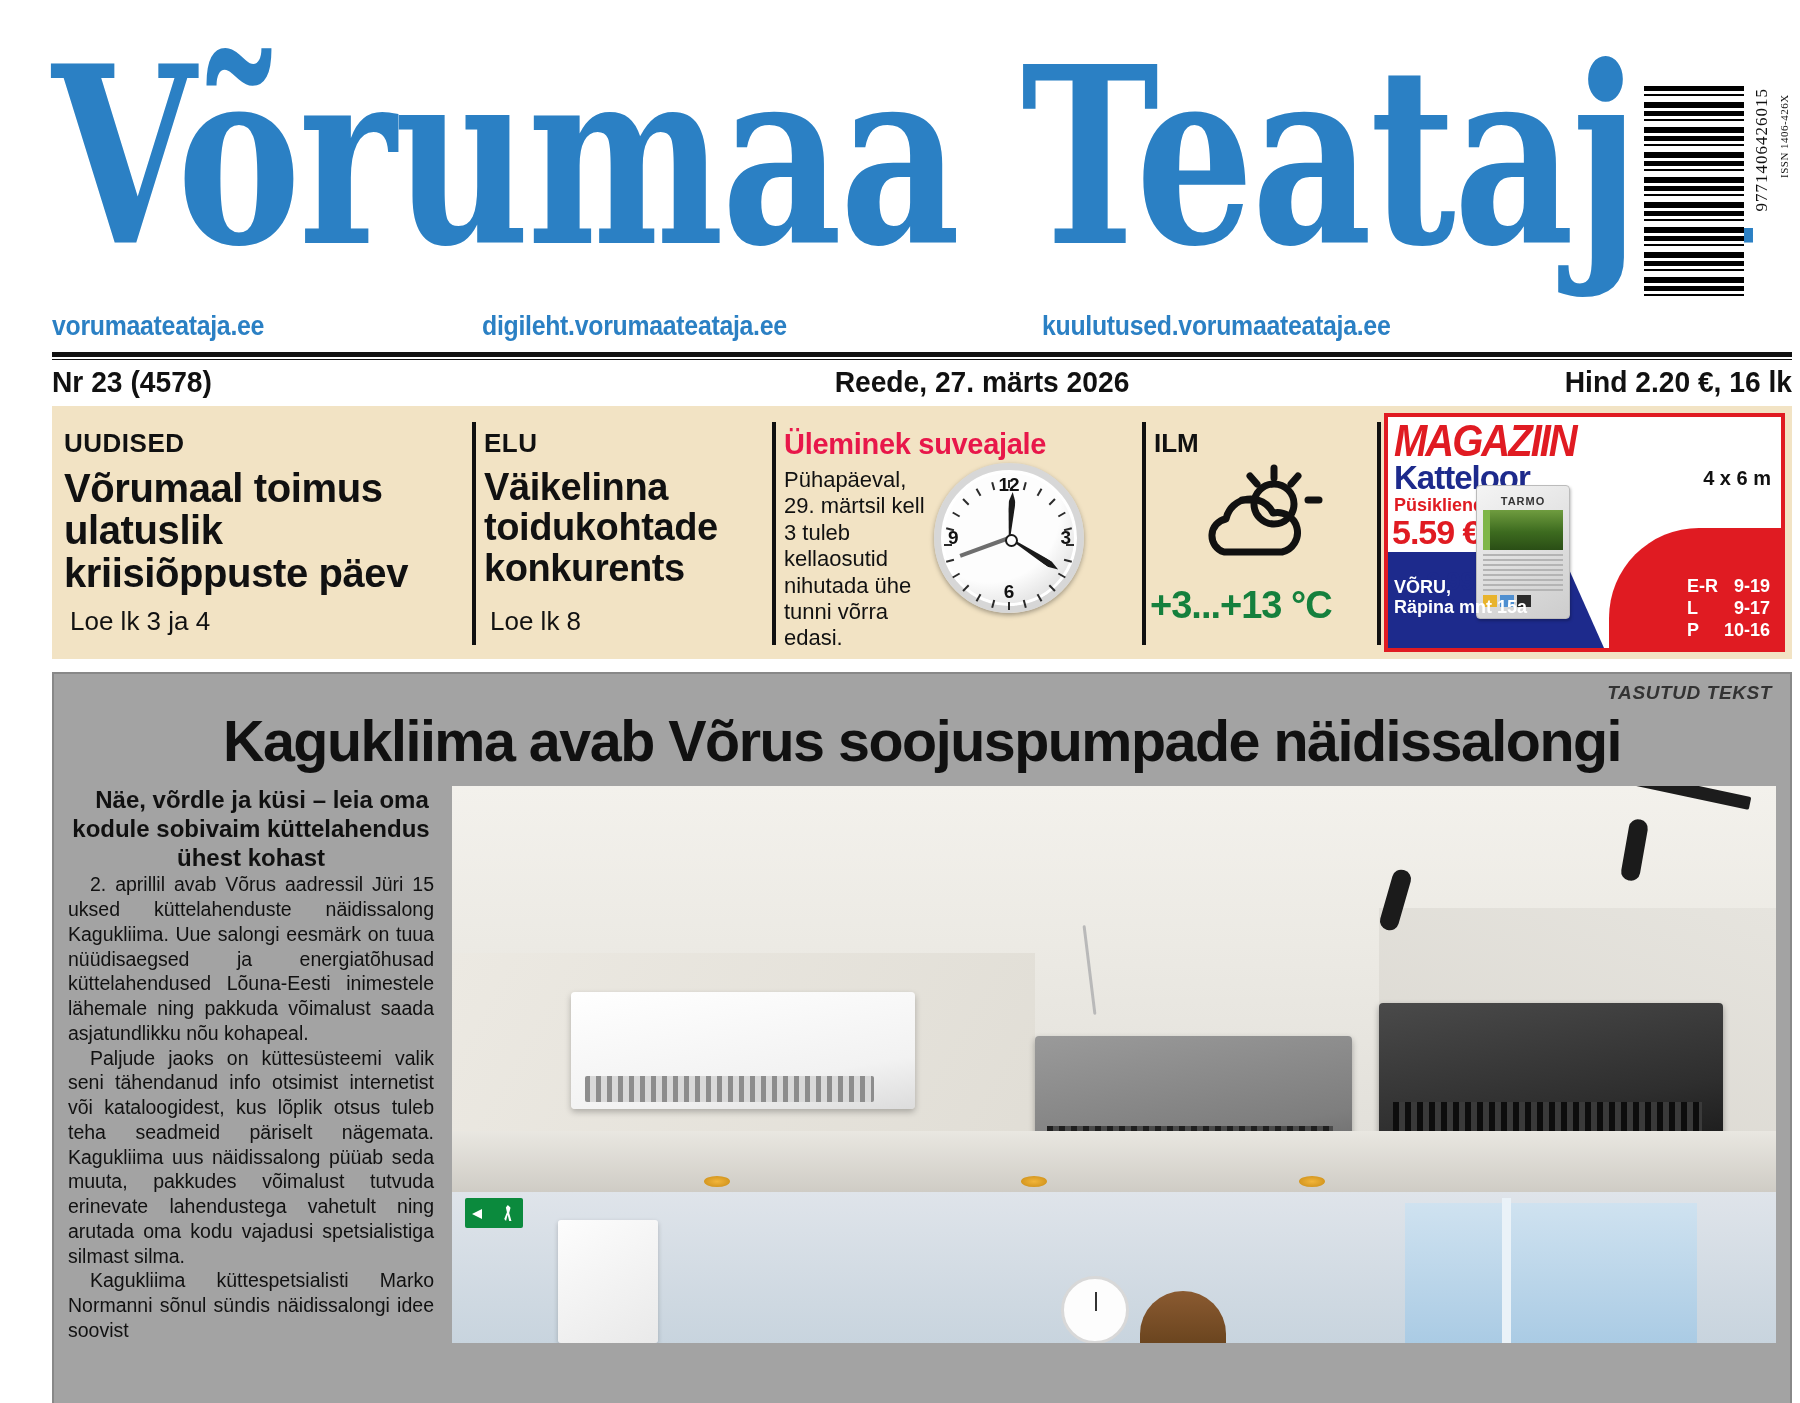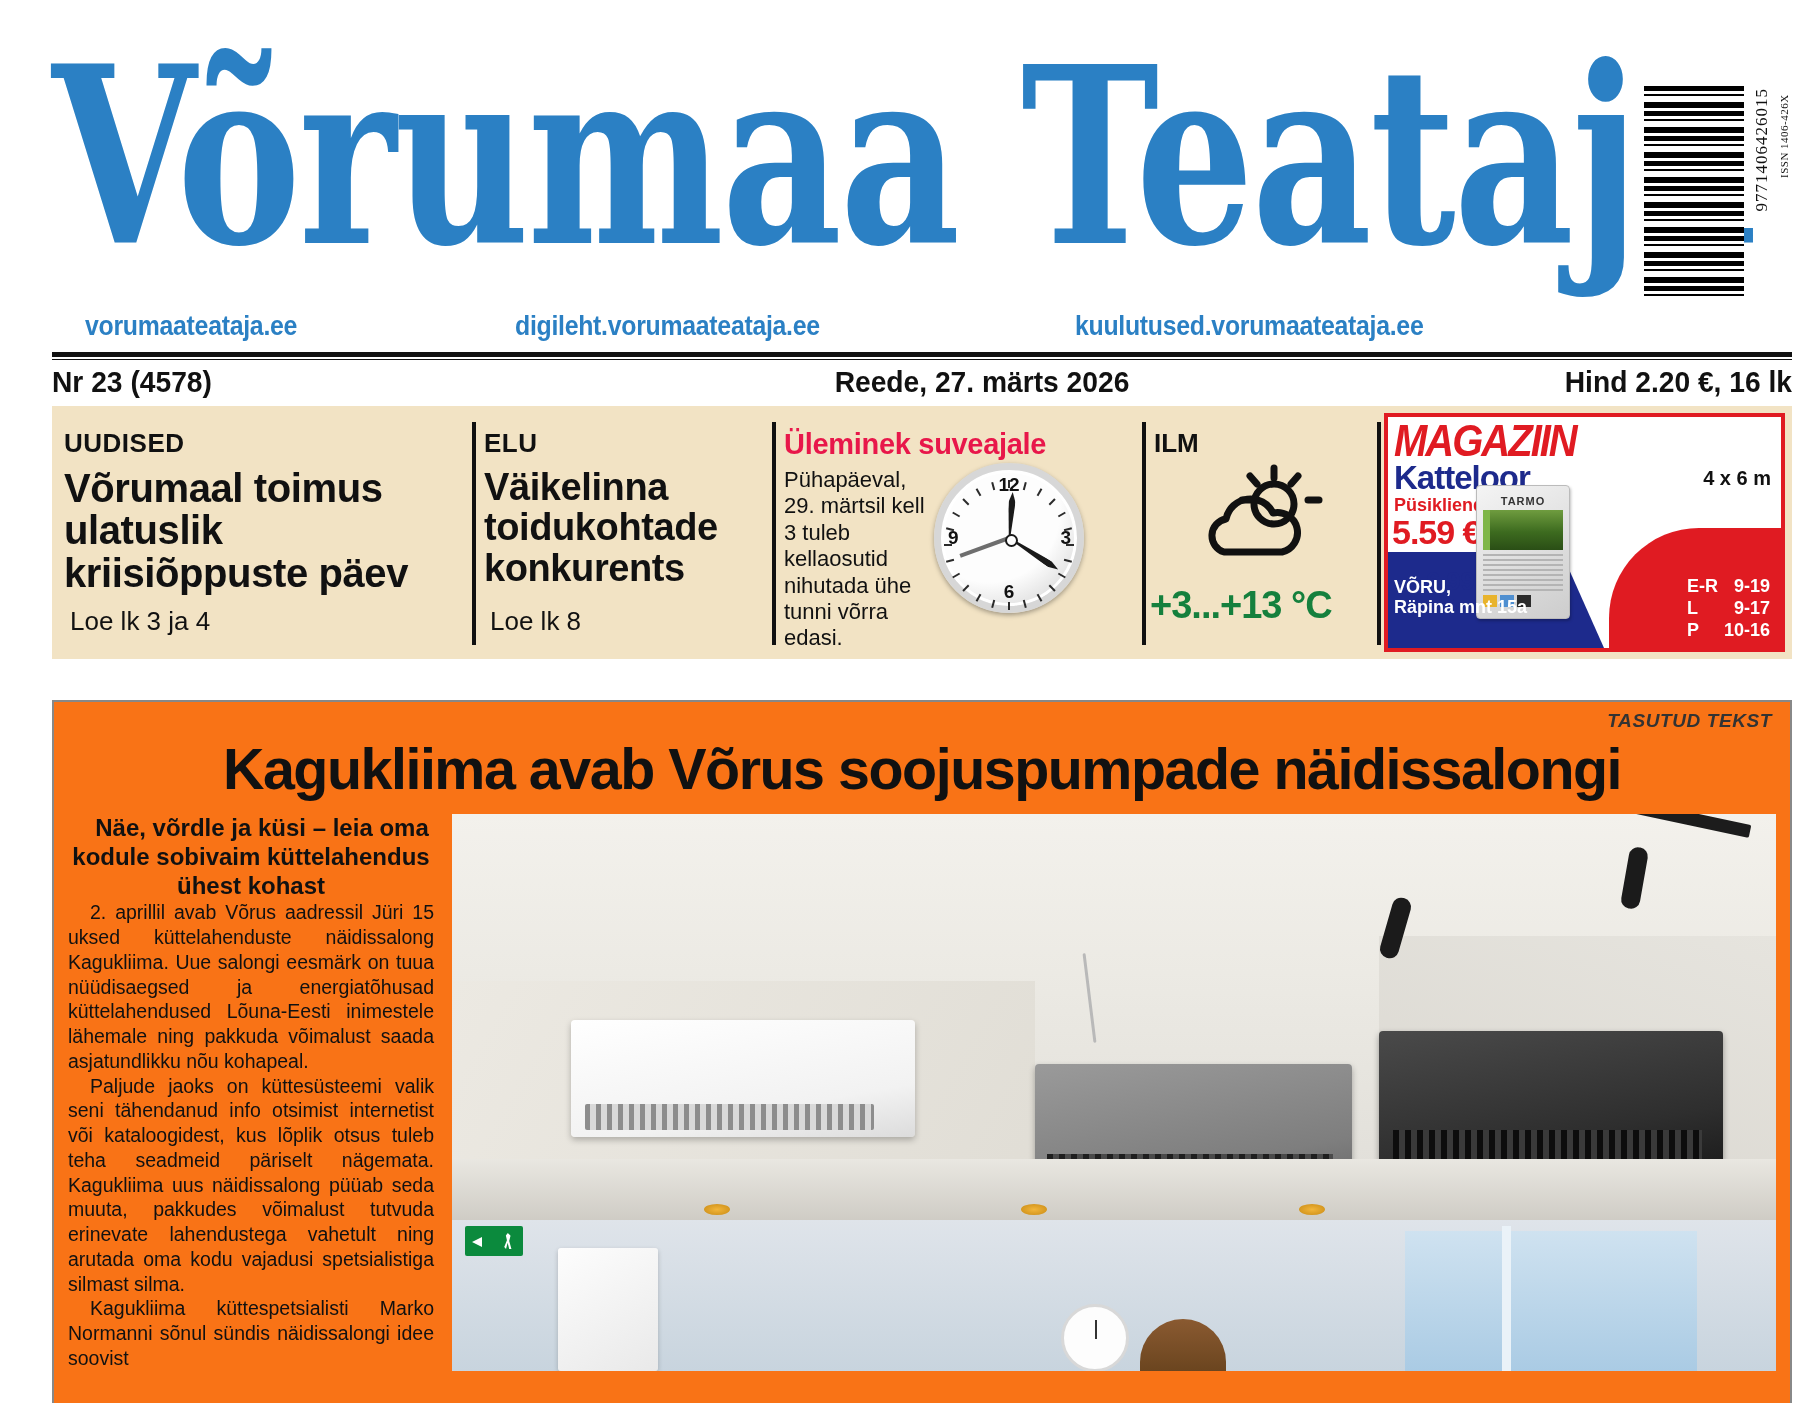--- a/index.html
+++ b/index.html
@@ -73,21 +73,20 @@
         #fff 22px,#fff 25px);
   }
 
   
   .url-strip{
     position:absolute;
     left:52px; right:0; top:300px;
     height:52px;
     display:flex;
     align-items:center;
-    margin-left:33px;
   }
   .url-item{
     color:#2b80c4;
     font-weight:bold;
     font-size:27px;
     font-family:"Liberation Sans", sans-serif;
     letter-spacing:-0.3px;
     transform:scaleX(0.92);
     transform-origin:left center;
   }
@@ -313,23 +312,22 @@
   .ad-hours td{padding:0 3px;}
   .ad-hours td.r{text-align:right;}
 
   
   .article{
     position:absolute;
     left:52px; right:8px; top:672px; bottom:0;
     border:2px solid #888;
     border-bottom:none;
     box-sizing:border-box;
-    background:#f97316;
+    background:#a3a3a3;
     padding:6px 14px 0 14px;
-    margin-top:28px;
   }
   .paid-label{
     text-align:right;
     font-size:19px;font-style:italic;font-weight:bold;
     letter-spacing:0.6px;color:#333;
     margin:2px 4px 0 0;
   }
   .art-headline{
     font-size:58px;font-weight:bold;color:#111;
     letter-spacing:-1.5px;

